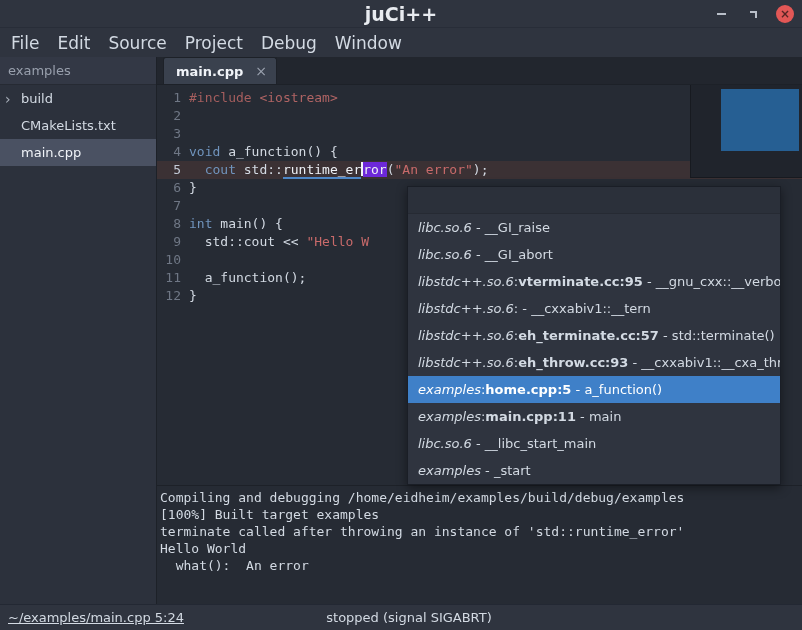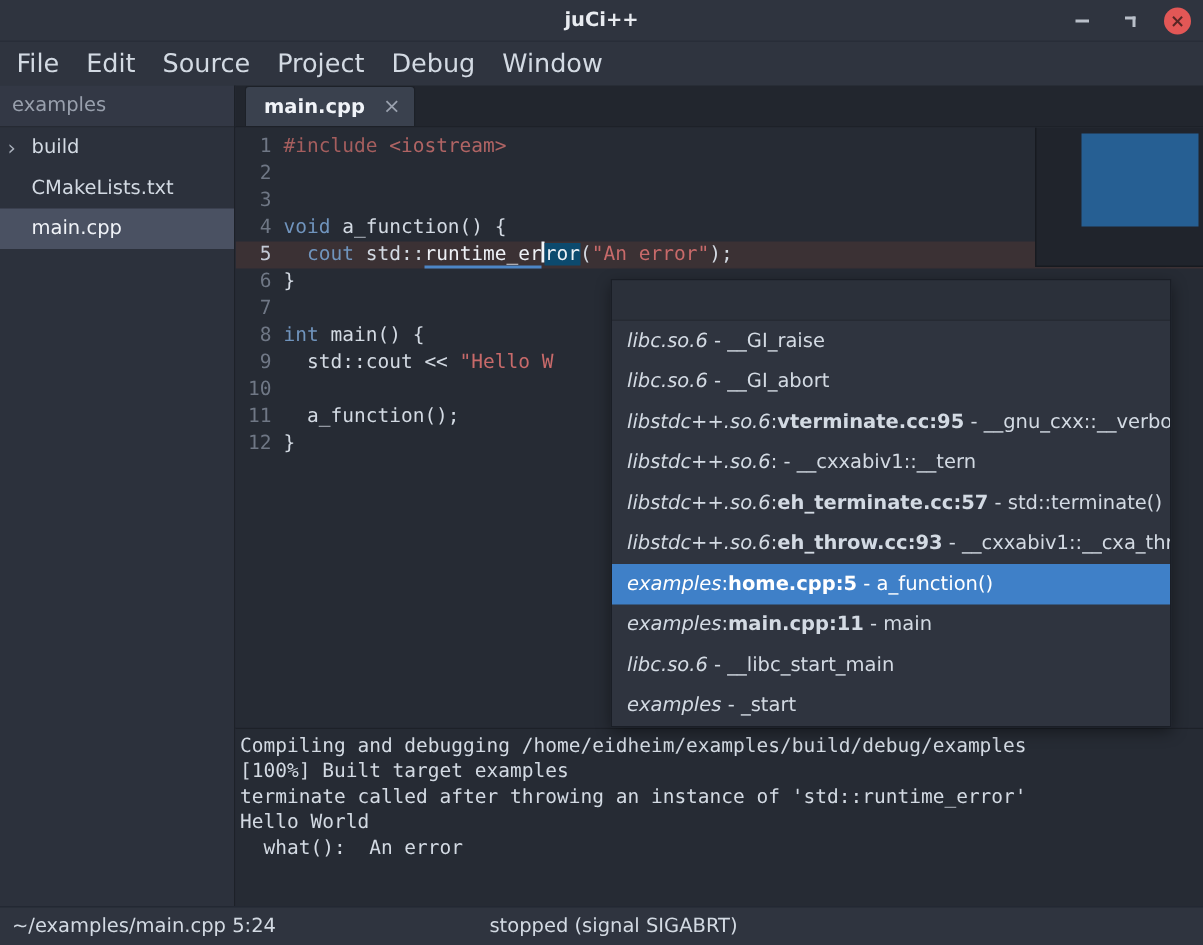--- a/index.html
+++ b/index.html
@@ -22,21 +22,21 @@
     --str:#c86a6a;
     --border-dark:#1d2128;
   }
   *{margin:0;padding:0;box-sizing:border-box;}
   body{width:802px;height:630px;overflow:hidden;background:var(--bg-ui);
        font-family:"DejaVu Sans","Liberation Sans",sans-serif;color:var(--text-main);}
   .window{position:relative;width:802px;height:630px;display:flex;flex-direction:column;}
 
   .titlebar{flex:0 0 28px;display:flex;align-items:center;justify-content:center;
             position:relative;background:var(--bg-ui);border-bottom:1px solid #282d38;}
-  .title{font-size:13px;font-weight:bold;color:#e8ebf0;}
+  .title{font-size:19px;font-weight:bold;color:#e8ebf0;}
   .controls{position:absolute;right:8px;top:0;height:28px;display:flex;align-items:center;gap:14px;}
   .ctl{width:18px;height:18px;display:flex;align-items:center;justify-content:center;border-radius:50%;}
   .min-glyph{display:block;width:9px;height:2px;background:#b9bfc9;}
   .max-glyph{display:block;width:7px;height:7px;border-top:2px solid #b9bfc9;border-right:2px solid #b9bfc9;}
   .ctl-close{background:var(--close-red);}
   .close-glyph{font-size:12px;line-height:1;color:rgba(40,20,20,.75);font-weight:bold;}
 
   .menubar{flex:0 0 29px;display:flex;align-items:center;background:var(--bg-ui);padding:0 2px;}
   .menu-item{padding:0 9px;font-size:17px;height:29px;display:flex;align-items:center;color:var(--text-main);}
 
@@ -66,33 +66,33 @@
   .code-line{display:flex;height:18px;line-height:18px;white-space:pre;}
   .code-line.current{background:var(--bg-current-line);}
   .line-no{flex:0 0 32px;text-align:right;padding-right:8px;color:var(--line-no);}
   .code-line.current .line-no{color:#c3cad6;}
   .seg-d{color:var(--text-main);}
   .seg-kw{color:var(--kw);}
   .seg-pp{color:var(--pp);}
   .seg-inc{color:#b06464;}
   .seg-str{color:var(--str);}
   .seg-hl1{color:#eef1f6;border-bottom:2px solid #4d86c6;}
-  .seg-hl2{color:#eef1f6;background:#0c4a6e;margin-top:28px;}
+  .seg-hl2{color:#eef1f6;background:#6d28d9;margin-top:28px;}
   .caret{display:inline-block;width:0;height:14px;border-left:2px solid #f2f5f9;vertical-align:-2px;}
   .editor-overlay{position:absolute;top:0;right:0;width:112px;height:93px;background:var(--bg-overlay-panel);
                   border-left:1px solid #171a20;border-bottom:1px solid #171a20;}
   .blue-block{position:absolute;top:4px;left:30px;width:78px;height:62px;background:var(--overlay-blue);}
 
   .output{flex:0 0 119px;background:var(--bg-editor);border-top:1px solid var(--border-dark);
           font-family:"DejaVu Sans Mono","Liberation Mono",monospace;font-size:13px;color:var(--text-main);
           padding:3px 0 0 3px;white-space:pre;overflow:hidden;}
   .output-line{height:17px;line-height:17px;}
 
   .statusbar{flex:0 0 26px;background:var(--bg-ui);border-top:1px solid #232833;position:relative;
-             display:flex;align-items:center;font-size:13px;}
+             display:flex;align-items:center;font-size:13px;text-decoration:underline;}
   .status-left{padding-left:8px;position:relative;z-index:1;}
   .status-center{position:absolute;left:16px;right:0;text-align:center;}
 
   .popup{position:absolute;left:407px;top:186px;width:374px;background:var(--bg-ui);
          border:1px solid #1a1e26;box-shadow:0 3px 10px rgba(0,0,0,.45);z-index:10;}
   .popup-filter{height:27px;background:#2b303a;border-bottom:1px solid #262a33;}
   .popup-row{height:27px;display:flex;align-items:center;padding:0 10px;font-size:13px;
              white-space:pre;overflow:hidden;}
   .popup-row .mod{font-style:italic;}
   .popup-row .file{font-weight:bold;}

